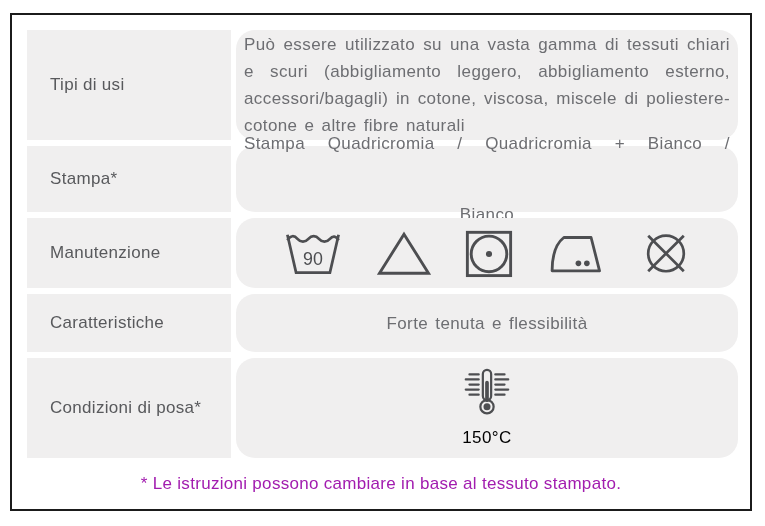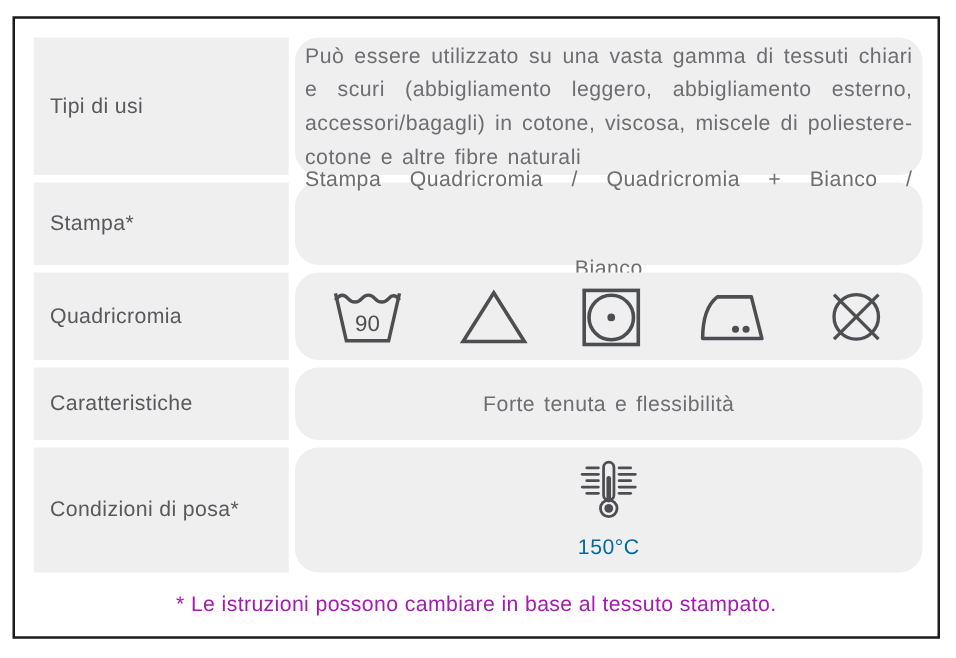--- a/index.html
+++ b/index.html
@@ -16,45 +16,45 @@
     position:absolute;left:15px;top:15px;width:711px;
     display:grid;
     grid-template-columns:204px 502px;
     grid-template-rows:110px 66px 70px 58px 100px;
     column-gap:5px;row-gap:6px;
   }
   .cell{
     background:#f0efef;box-sizing:border-box;
   }
   .label-cell{
-    display:flex;align-items:center;padding-left:13px;
+    display:flex;align-items:center;padding-left:23px;
     color:#58595c;font-size:17px;letter-spacing:.3px;
   }
   .value-cell{
     display:flex;flex-direction:column;justify-content:center;
     padding:0 8px;color:#6d6e72;font-size:17px;line-height:27px;
     letter-spacing:.4px;word-spacing:2px;border-radius:19px;
   }
   .value-cell p{margin:0;text-align:justify;}
   .justify-full{text-align:justify;text-align-last:justify;}
   .care-row{
-    flex-direction:row;align-items:center;justify-content:space-between;
+    flex-direction:row;align-items:center;
     padding:0 26px;color:#4d4e51;gap:31px;
   }
   .care-icon{display:flex;align-items:center;}
   .cond-row{
     flex-direction:row;align-items:stretch;padding:0;color:#4d4e51;
   }
   .cond-item{
     flex:1;display:flex;flex-direction:column;align-items:center;
     justify-content:center;
   }
   .cond-item .glyph{height:50px;display:flex;align-items:flex-end;}
   .cond-value{
-    margin-top:9px;color:#0369a1;font-size:17px;letter-spacing:.4px;
+    margin-top:9px;color:#000000;font-size:17px;letter-spacing:.4px;
   }
   .footnote{
     position:absolute;left:0;right:0;top:443px;bottom:0;
     display:flex;align-items:center;justify-content:center;
     color:#a21caf;font-size:17px;letter-spacing:.3px;
   }
   svg{display:block;}
   svg text{letter-spacing:0;word-spacing:0;}
 </style>
 </head>
@@ -72,21 +72,21 @@
 
     <div class="cell label-cell">
       <span>Stampa*</span>
     </div>
     <div class="cell value-cell">
       <p class="justify-full">Stampa Quadricromia / Quadricromia + Bianco /</p>
       <p style="text-align:center;margin-top:44px;">Bianco</p>
     </div>
 
     <div class="cell label-cell">
-      <span>Quadricromia</span>
+      <span>Manutenzione</span>
     </div>
     <div class="cell value-cell care-row">
       <span class="care-icon">
         <svg width="64" height="50" viewBox="0 0 70 52" fill="none" stroke="currentColor" stroke-width="3">
           <path d="M7 6 L16.5 47.5 L53.5 47.5 L63 6"></path>
           <path d="M7 12 C10.5 6.5 14.5 6.5 18 10.5 C21.5 14.5 26.5 14.5 30 10.5 C33.5 6.5 38 6.5 41.5 10.5 C45 14.5 50 14.5 53.5 10.5 C56.5 7 60 7 63 12"></path>
           <text x="35" y="39" text-anchor="middle" font-size="19.5" fill="currentColor" stroke="none">90</text>
         </svg>
       </span>
       <span class="care-icon">

